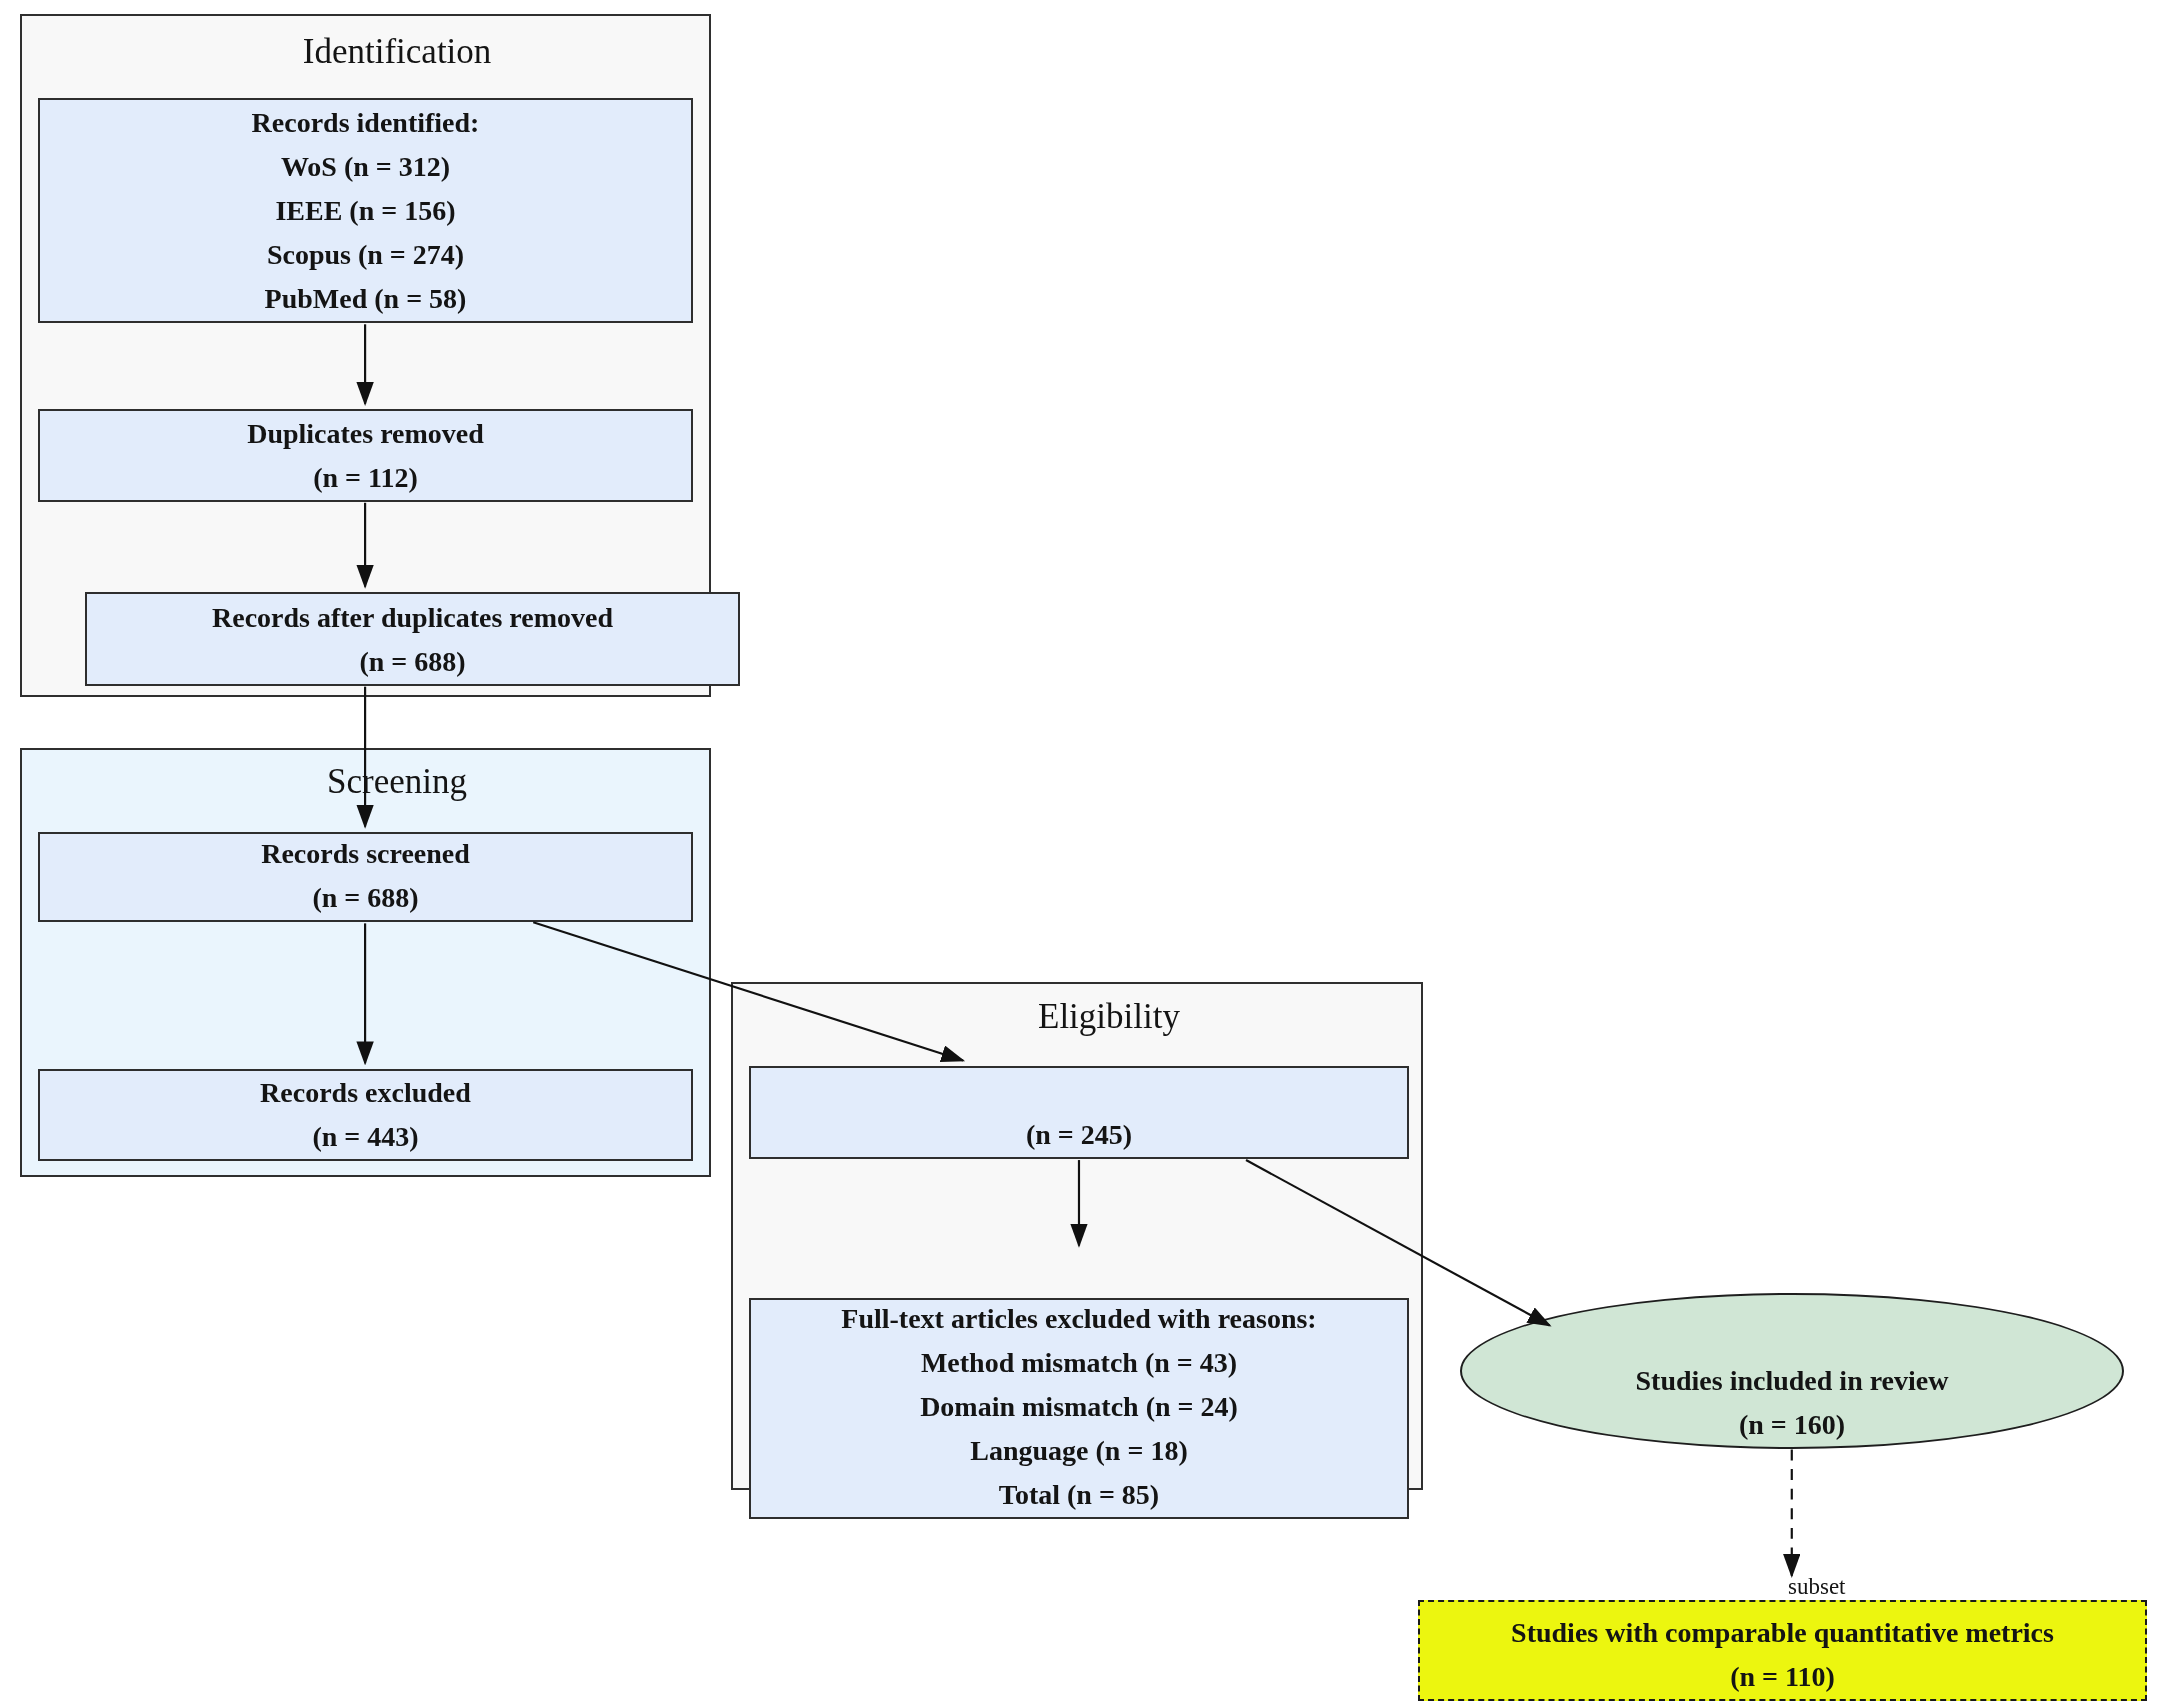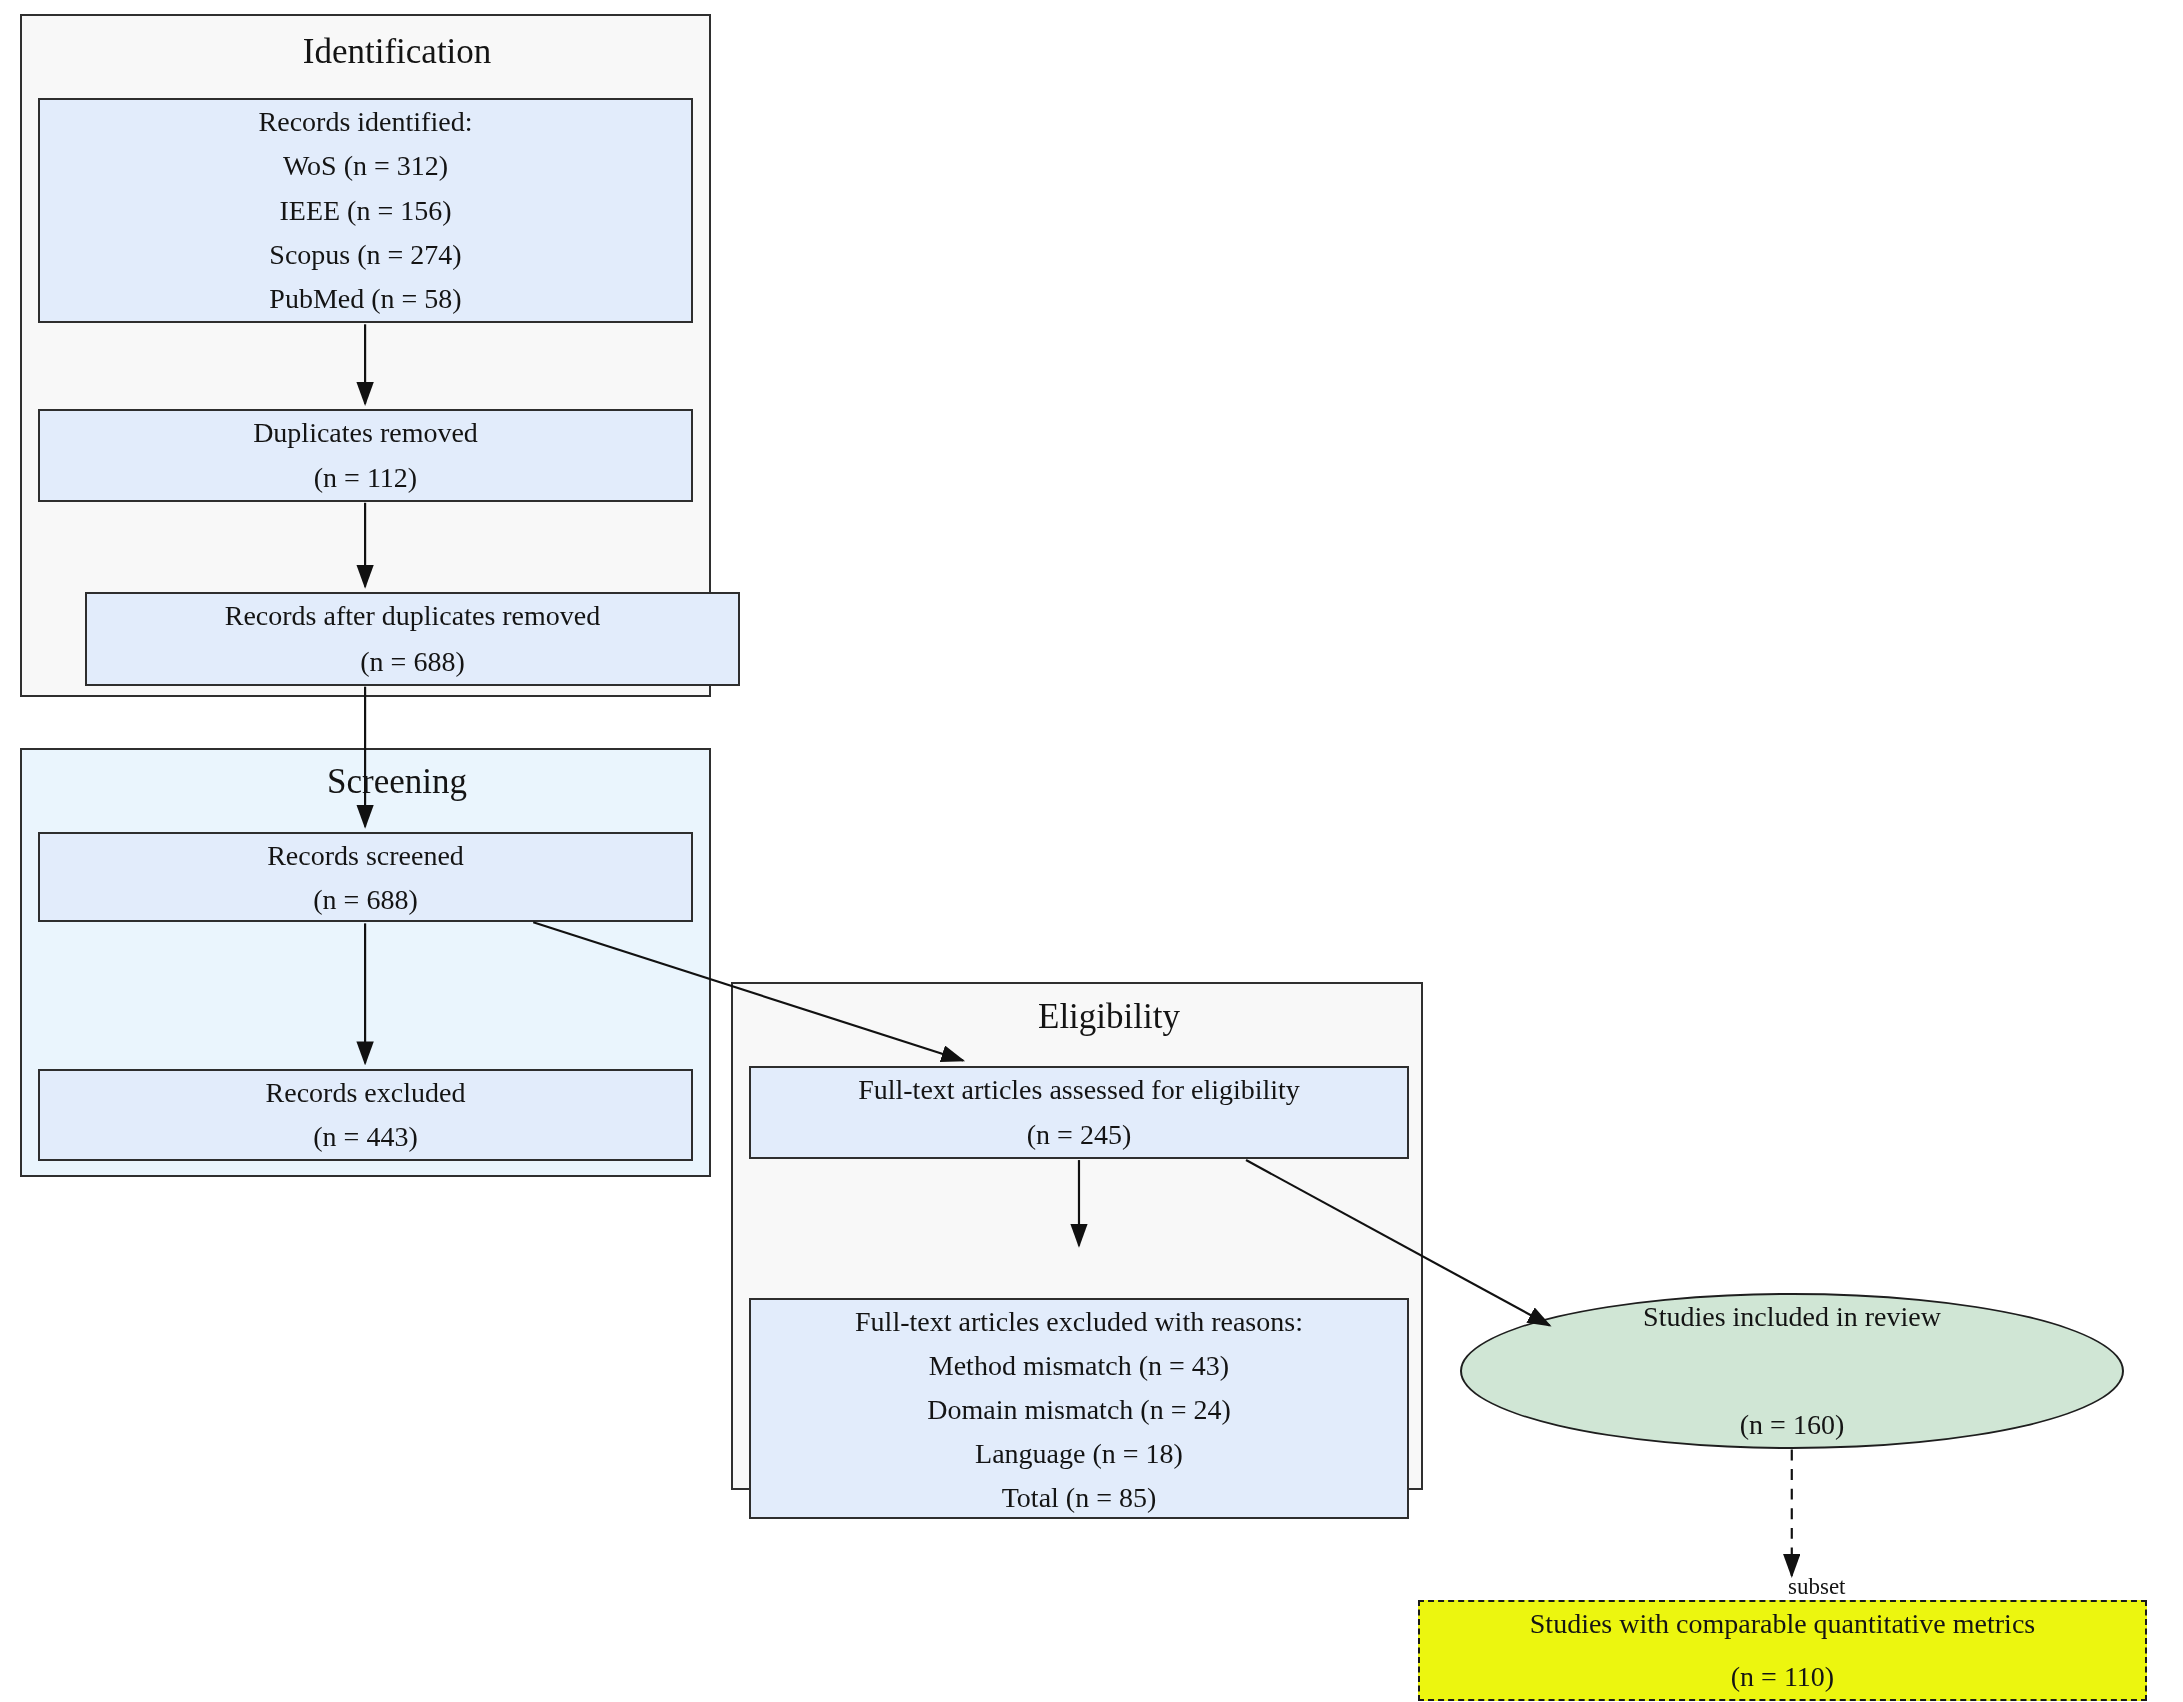--- a/index.html
+++ b/index.html
@@ -26,24 +26,25 @@
     font-size:35px;
     line-height:42px;
     z-index:1;
     padding-left:32px;
   }
   .node{
     position:absolute;
     box-sizing:border-box;
     border:2.7px solid #2e2e2e;
     background:#e2ecfb;
-    display:flex;flex-direction:column;justify-content:space-between;
+    display:flex;flex-direction:column;justify-content:flex-end;
     text-align:center;
     font-size:28px;line-height:44px;
     z-index:2;
+    font-weight:bold;
   }
   .node span{display:block;}
   .ellipse{
     border-radius:50%;
     background:#d0e6d5;
     border:2.2px solid #1e1e1e;
   }
   .highlight{
     background:#ecf60f;
     border:2.7px dashed #1a1a1a;
@@ -99,21 +100,20 @@
     <span>Records screened</span>
     <span>(n = 688)</span>
   </div>
 
   <div class="node" style="left:38px;top:1069px;width:655px;height:92px;">
     <span>Records excluded</span>
     <span>(n = 443)</span>
   </div>
 
   <div class="node" style="left:749px;top:1066px;width:660px;height:93px;">
-    <span>Full-text articles assessed for eligibility</span>
     <span>(n = 245)</span>
   </div>
 
   <div class="node" style="left:749px;top:1298px;width:660px;height:221px;">
     <span>Full-text articles excluded with reasons:</span>
     <span>Method mismatch (n = 43)</span>
     <span>Domain mismatch (n = 24)</span>
     <span>Language (n = 18)</span>
     <span>Total (n = 85)</span>
   </div>

